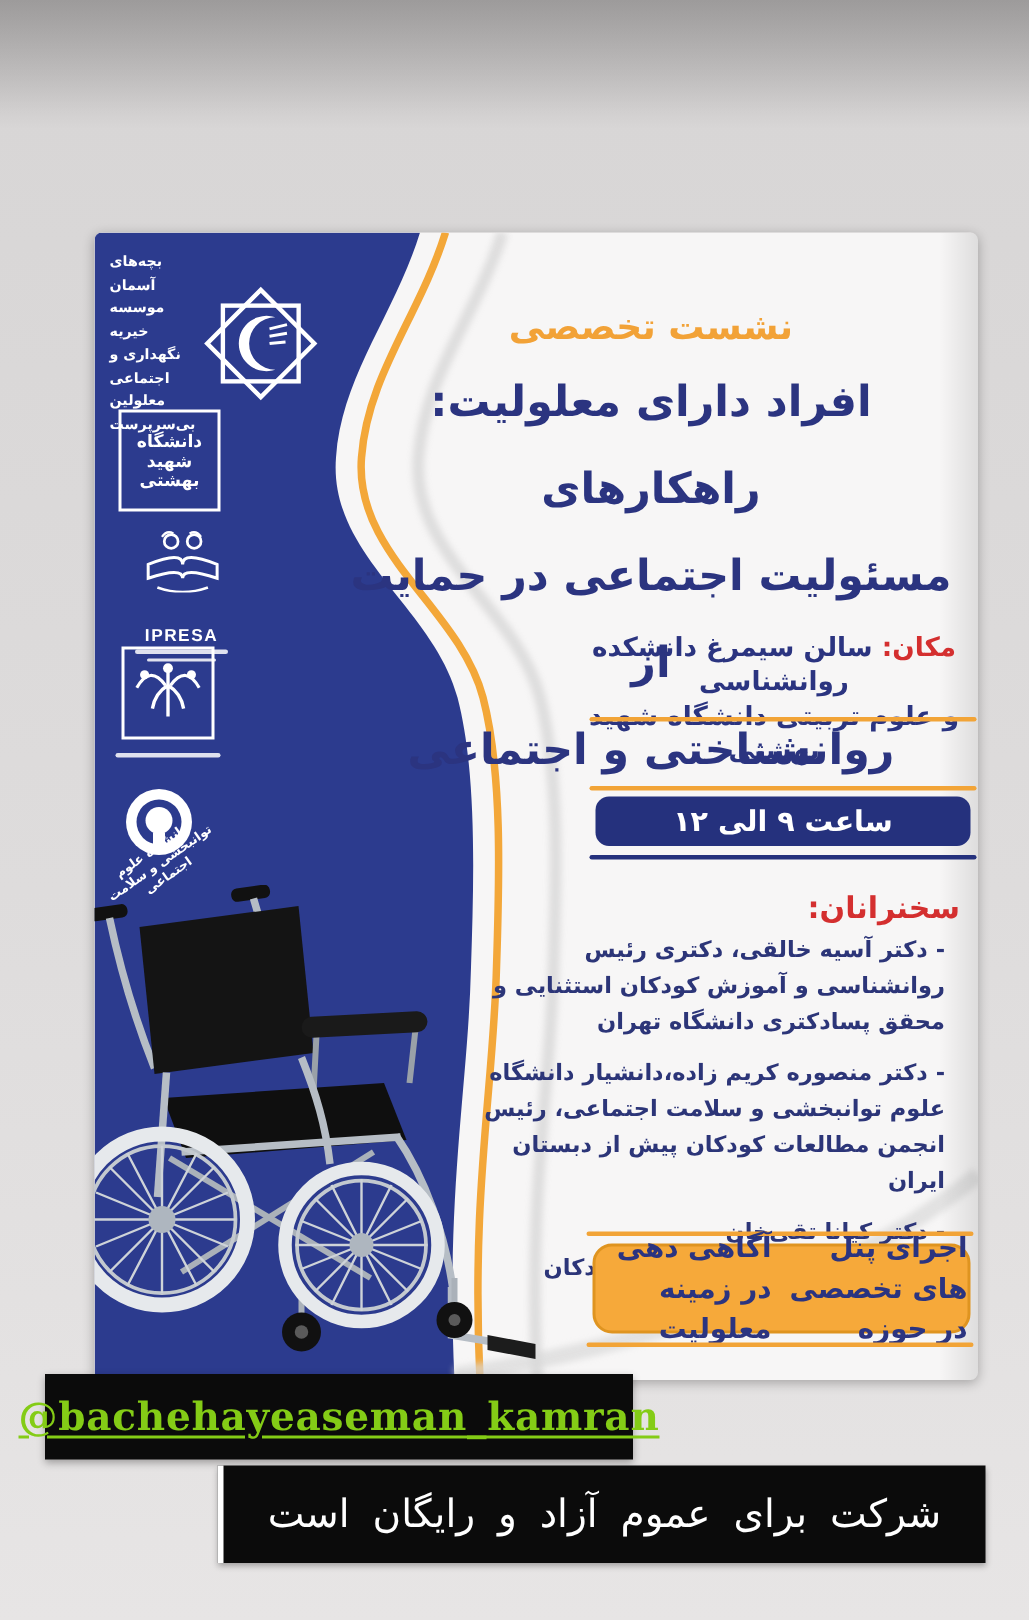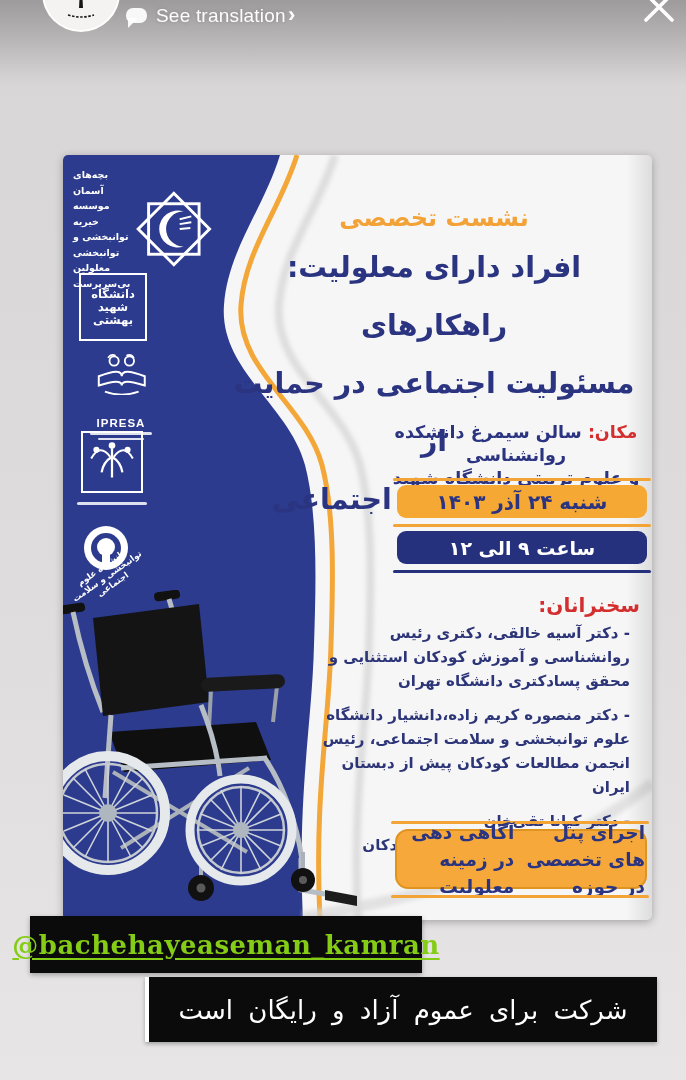--- a/index.html
+++ b/index.html
@@ -79,62 +79,41 @@
     box-shadow:0 2px 4px rgba(0,0,0,.3);}
   .banner span{color:#fff;font-size:26px;font-weight:400;direction:rtl;word-spacing:7px;}
   .dejavu{font-family:"DejaVu Sans", sans-serif;}
 </style>
 </head>
 <body>
 
 <div class="page">
 
   <div class="scrim"></div>
-  <div class="topbar">
-    <div class="avatar">
-      <svg width="74" height="74" viewBox="0 0 74 74">
-        <path d="M35,52 L39,52 L38,34 L36,34 Z" fill="#161616"></path>
-        <path d="M37,34 L27,24 M37,34 L47,24 M37,30 L37,18 M37,26 L30,16 M37,26 L44,16" stroke="#161616" stroke-width="2.5" fill="none"></path>
-        <circle cx="27" cy="23" r="3.5" fill="#161616"></circle>
-          <circle cx="47" cy="23" r="3.5" fill="#161616"></circle>
-        <circle cx="37" cy="15" r="3.5" fill="#161616"></circle>
-          <circle cx="30" cy="14" r="2.5" fill="#161616"></circle>
-          <circle cx="44" cy="14" r="2.5" fill="#161616"></circle>
-        <path d="M24,59 Q37,63 50,59" stroke="#161616" stroke-width="1.6" fill="none" stroke-dasharray="2.5,1.6"></path>
-      </svg>
-    </div>
-    <div class="bubble"></div>
-    <div class="see-tr">See translation</div>
-    <div class="see-tr-chev">›</div>
-
-    <svg class="close-x" width="42" height="42" viewBox="0 0 42 42">
-      <path d="M8,8 L34,34 M34,8 L8,34" stroke="#fff" stroke-width="3.6" stroke-linecap="round"></path>
-    </svg>
-  </div>
 
   <div class="poster">
 
     <svg class="poster-bg" width="589" height="765" viewBox="0 0 589 765">
       <defs>
           <filter id="soft">
             <feGaussianBlur stdDeviation="2.2"></feGaussianBlur>
           </filter>
         </defs>
       <path d="M0,0 L217,0 C200,55 165,95 161,150 C156,215 226,250 242,310 C255,360 253,430 251,490 C249,570 234,640 240,765 L0,765 Z" fill="#2c3b8e"></path>
       <path d="M234,0 C217,55 182,95 178,150 C173,215 243,250 259,310 C272,360 270,430 268,490 C266,570 251,640 257,765" stroke="#f3a739" stroke-width="5" fill="none"></path>
       <path d="M272,0 C255,55 220,95 216,150 C211,215 281,250 297,310 C310,360 308,430 306,490 C304,570 289,640 295,765" stroke="#b9b9b9" stroke-width="8" fill="none" opacity="0.4" filter="url(#soft)"></path>
       <path d="M240,762 C370,742 505,698 589,628" stroke="#d9d9d9" stroke-width="11" fill="none" opacity="0.7" filter="url(#soft)"></path>
     </svg>
     <div class="edge-shade"></div>
 
     <div class="org-block">
       <div class="org-lines dejavu">
         <div>بچه‌های آسمان</div>
         <div>موسسه خیریه</div>
-        <div>توانبخشی و توانبخشی</div>
+        <div>نگهداری و اجتماعی</div>
         <div>معلولین بی‌سرپرست</div>
       </div>
       <svg width="78" height="78" viewBox="0 0 80 80">
         <rect x="14" y="14" width="52" height="52" fill="none" stroke="#fff" stroke-width="3"></rect>
         <rect x="14" y="14" width="52" height="52" fill="none" stroke="#fff" stroke-width="3" transform="rotate(45 40 40)"></rect>
         <path d="M50,22 A19,19 0 1,0 50,58 A15,15 0 1,1 50,22 Z" fill="#fff"></path>
         <path d="M46,30 L58,27 M46,35 L58,33 M46,40 L57,39" stroke="#fff" stroke-width="2" fill="none"></path>
         <circle cx="44" cy="42" r="2.2" fill="#2c3b8e"></circle>
       </svg>
     </div>
@@ -186,21 +165,20 @@
       </div>
     </div>
 
     <div class="loc dejavu">
       <span class="red">مکان:</span>
       <span>سالن سیمرغ دانشکده روانشناسی</span>
       <div>و علوم تربیتی دانشگاه شهید بهشتی</div>
     </div>
 
     <div class="rule orange" style="top:323px"></div>
-    <div class="badge date dejavu">شنبه ۲۴ آذر ۱۴۰۳</div>
     <div class="rule orange" style="top:369px"></div>
     <div class="badge time dejavu">ساعت ۹ الی ۱۲</div>
     <div class="rule navy" style="top:415px"></div>
 
     <div class="sp-label dejavu">سخنرانان:</div>
     <div class="speakers dejavu">
       <p>- دکتر آسیه خالقی، دکتری رئیس روانشناسی و آموزش کودکان استثنایی و محقق پسادکتری دانشگاه تهران</p>
       <p>- دکتر منصوره کریم زاده،دانشیار دانشگاه علوم توانبخشی و سلامت اجتماعی، رئیس انجمن مطالعات کودکان پیش از دبستان ایران</p>
       <p>- دکتر کیانا تقی‌خان
 دانشجوی دکتری روانشناسی کودکان استثنایی</p>

